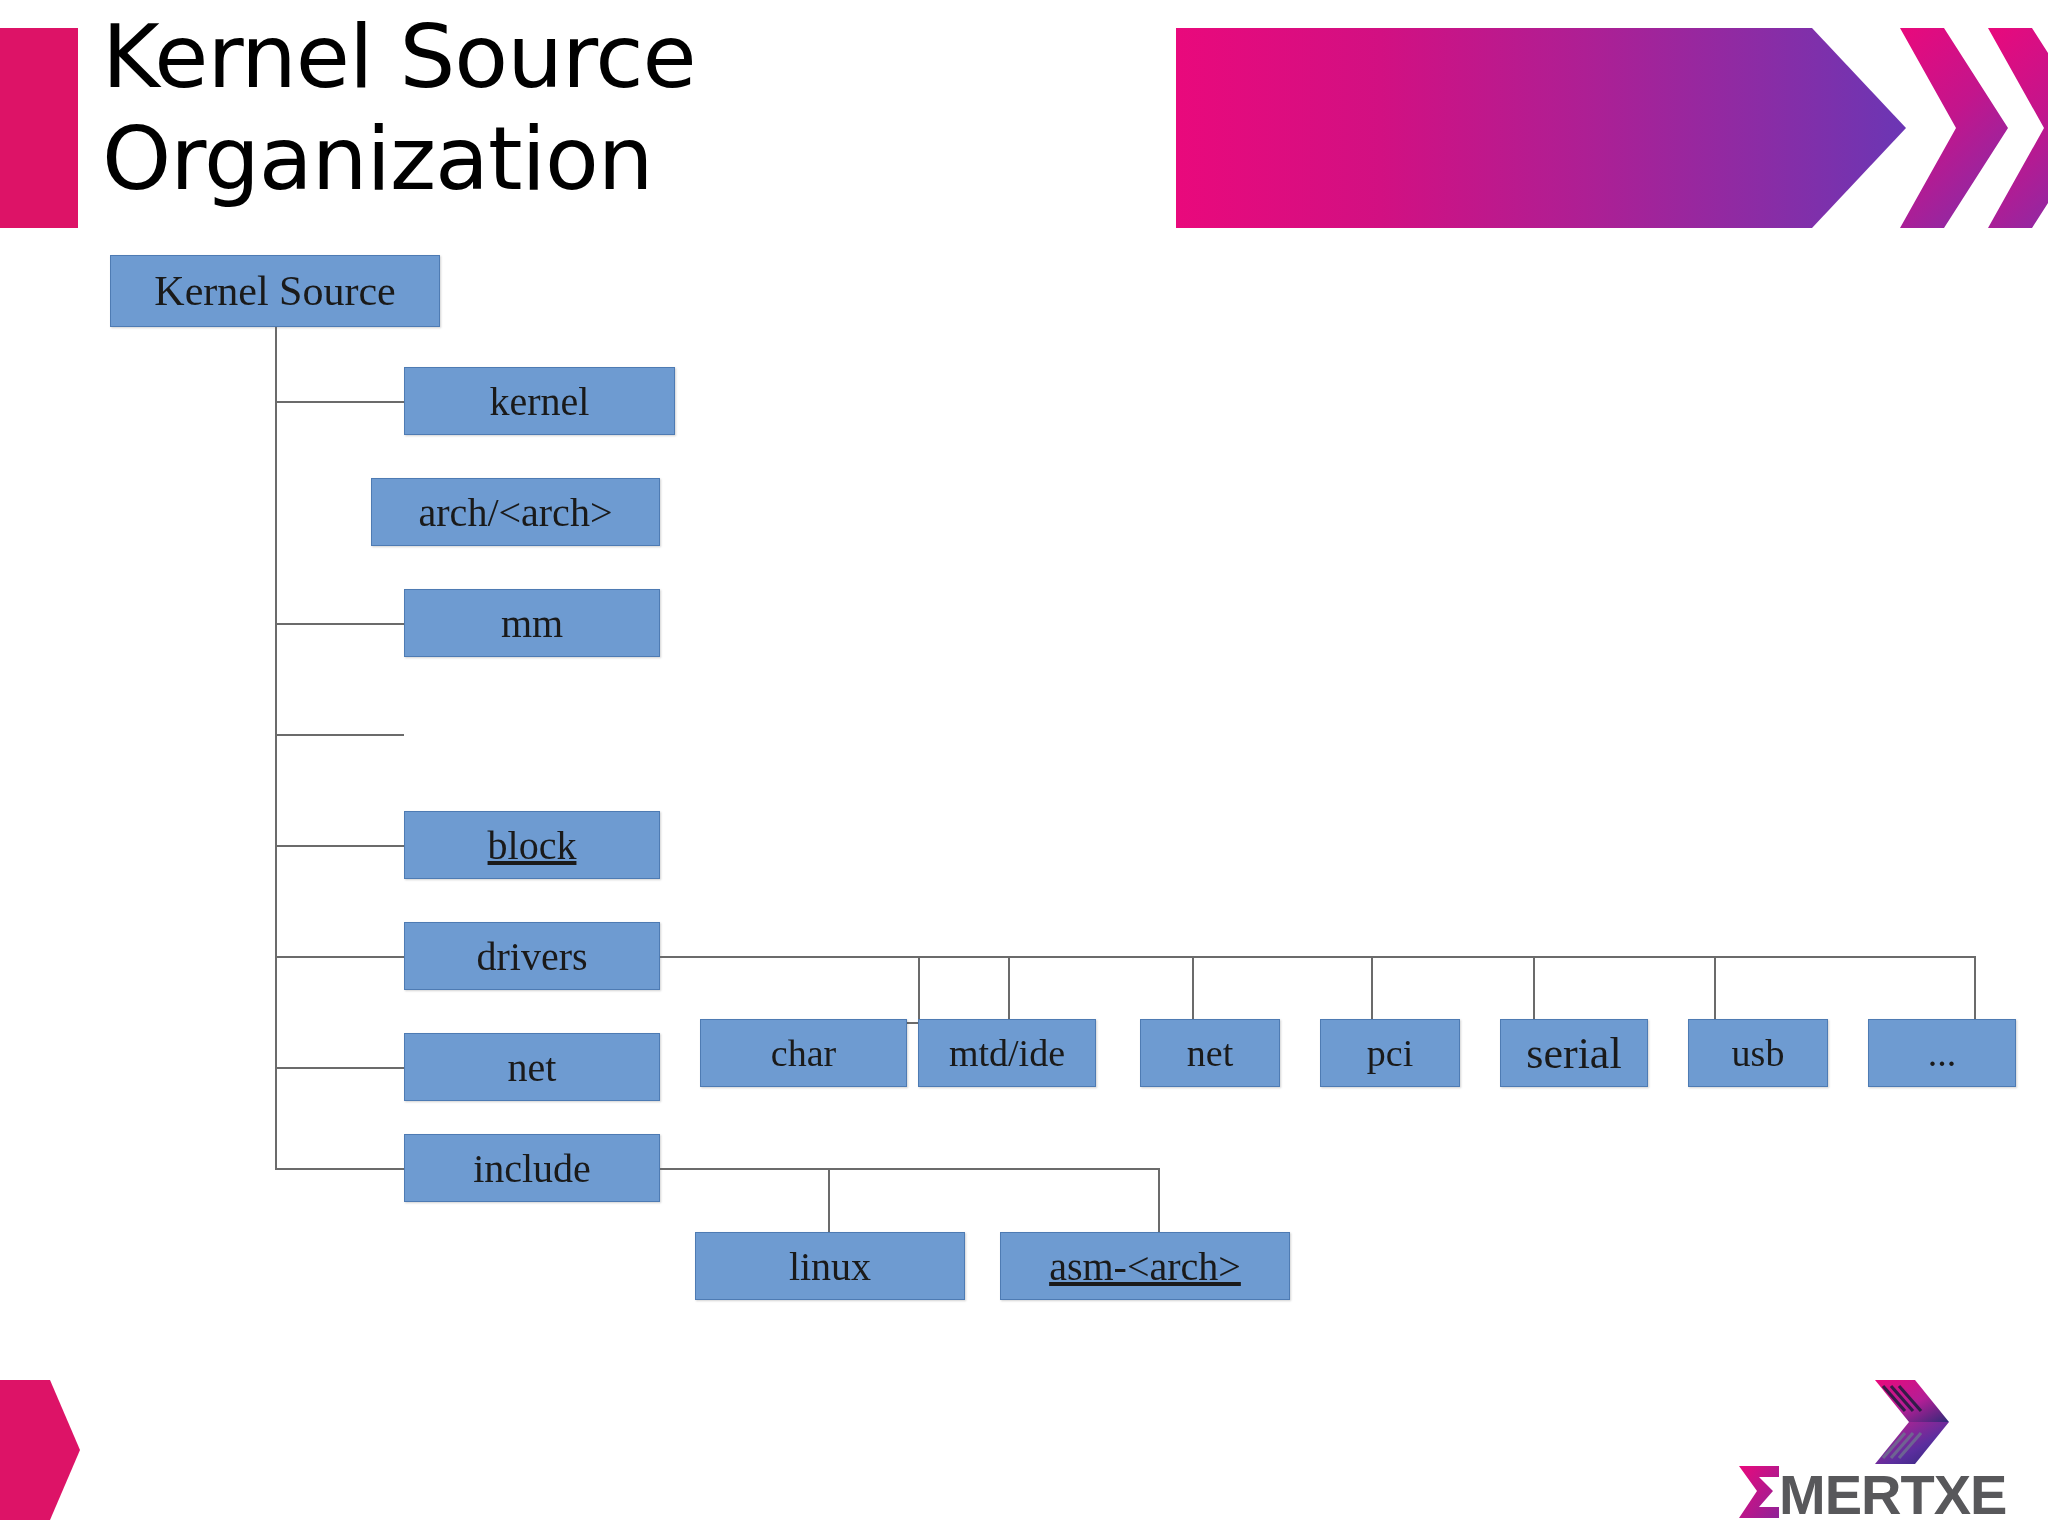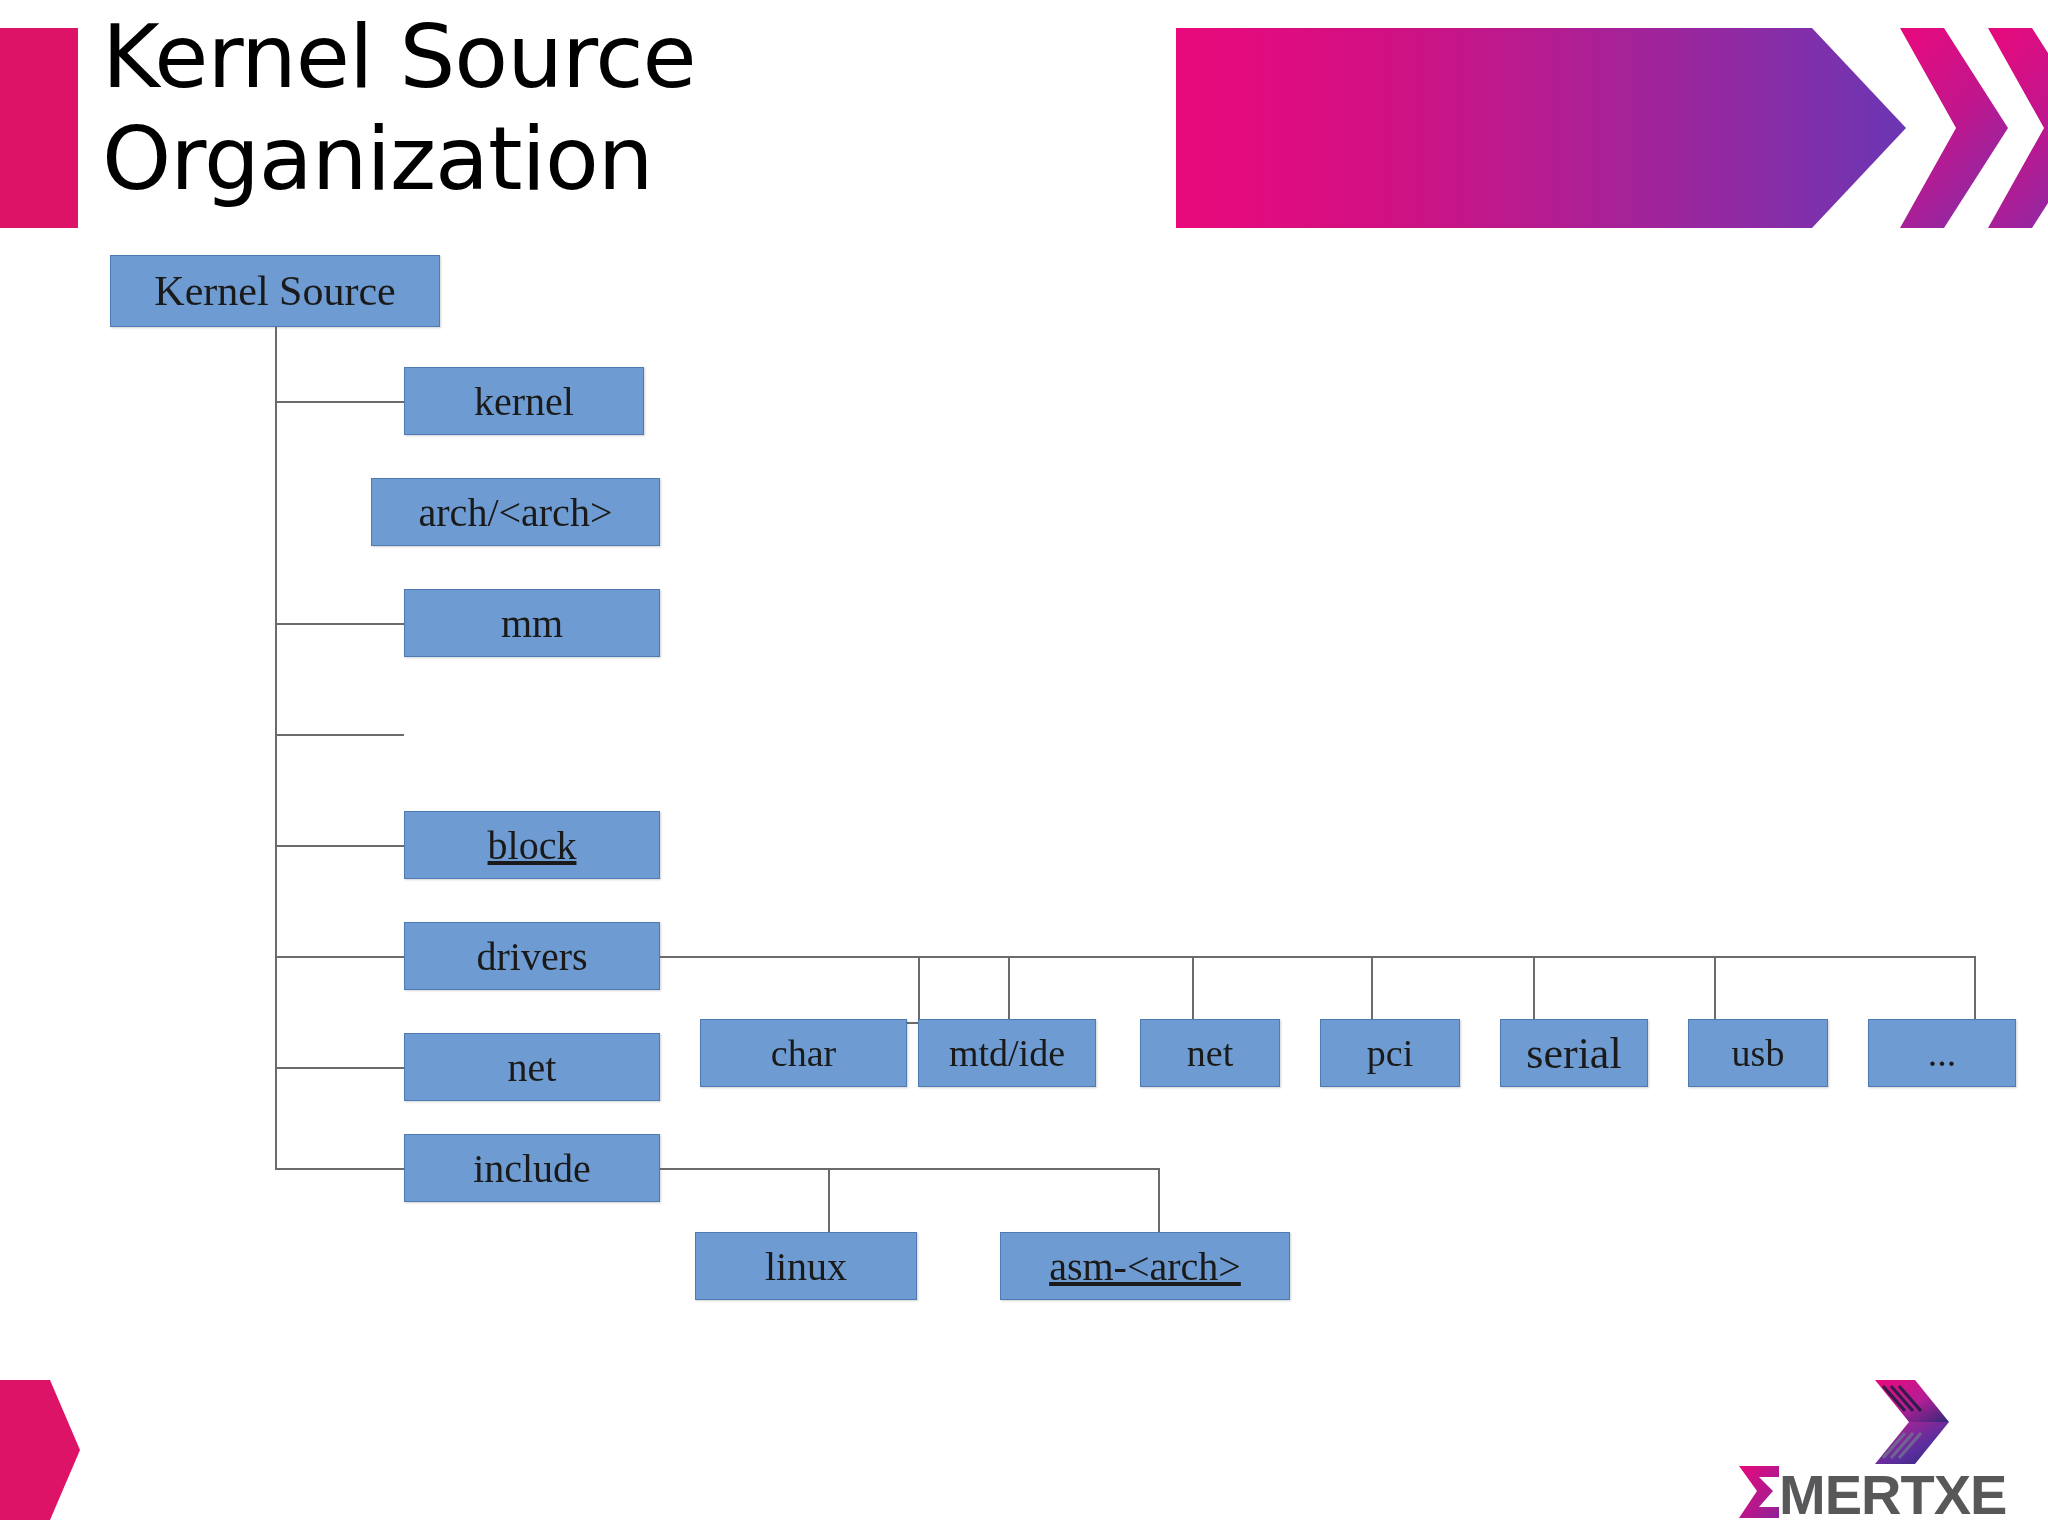--- a/index.html
+++ b/index.html
@@ -151,21 +151,21 @@
   <div class="edge edge-v" style="left:275px; top:327px; height:841px;"></div>
 
   <div class="edge edge-h" style="left:275px; top:401px; width:129px;"></div>
   <div class="edge edge-h" style="left:275px; top:623px; width:129px;"></div>
   <div class="edge edge-h" style="left:275px; top:734px; width:129px;"></div>
   <div class="edge edge-h" style="left:275px; top:845px; width:129px;"></div>
   <div class="edge edge-h" style="left:275px; top:956px; width:129px;"></div>
   <div class="edge edge-h" style="left:275px; top:1067px; width:129px;"></div>
   <div class="edge edge-h" style="left:275px; top:1168px; width:129px;"></div>
 
-  <div class="node" style="left:404px; top:367px; width:240px; height:68px;">
+  <div class="node" style="left:404px; top:367px; width:271px; height:68px;">
     <span>kernel</span>
   </div>
 
   <div class="node" style="left:371px; top:478px; width:289px; height:68px;">
     <span>arch/&lt;arch&gt;</span>
   </div>
 
   <div class="node" style="left:404px; top:589px; width:256px; height:68px;">
     <span>mm</span>
   </div>
@@ -218,21 +218,21 @@
     <span>usb</span>
   </div>
   <div class="node" style="left:1868px; top:1019px; width:148px; height:68px; font-size:38px;">
     <span>...</span>
   </div>
 
   <div class="edge edge-h" style="left:660px; top:1168px; width:500px;"></div>
   <div class="edge edge-v" style="left:828px; top:1168px; height:64px;"></div>
   <div class="edge edge-v" style="left:1158px; top:1168px; height:64px;"></div>
 
-  <div class="node" style="left:695px; top:1232px; width:222px; height:68px;">
+  <div class="node" style="left:695px; top:1232px; width:270px; height:68px;">
     <span>linux</span>
   </div>
   <div class="node" style="left:1000px; top:1232px; width:290px; height:68px;text-decoration:underline;">
     <span>asm-&lt;arch&gt;</span>
   </div>
 
 </div>
 
 <div id="footer-pink-shape"></div>
 

